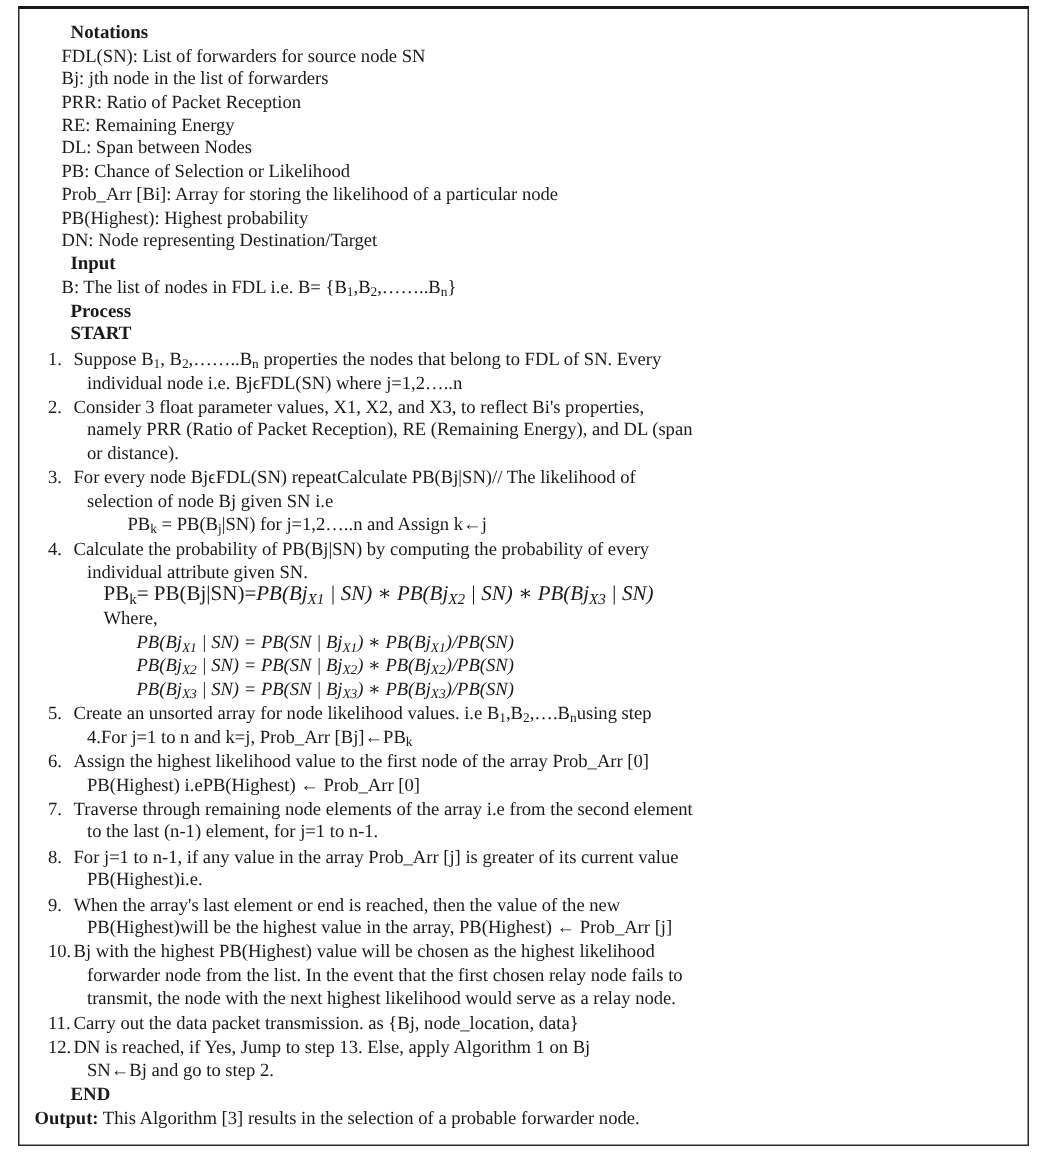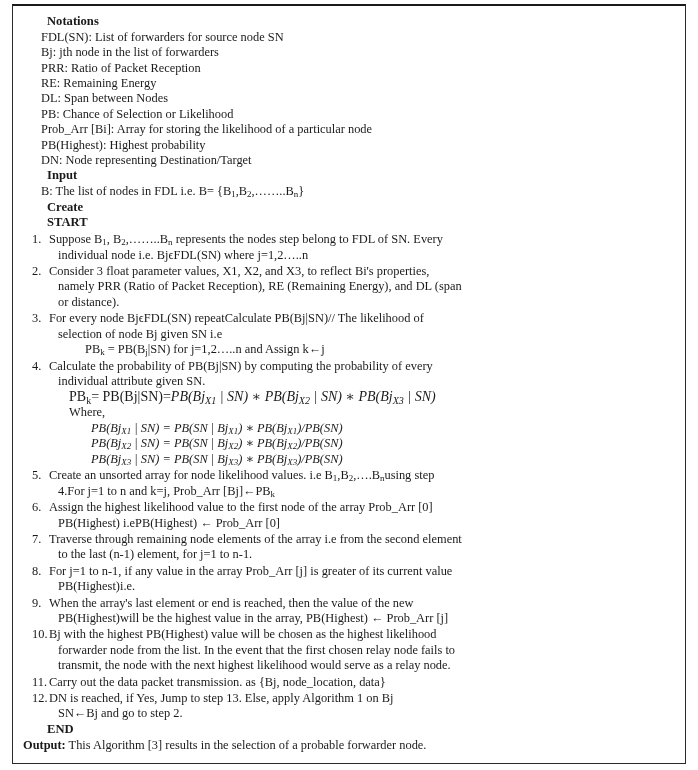--- a/index.html
+++ b/index.html
@@ -118,26 +118,26 @@
     <div class="ln notation-item">RE: Remaining Energy</div>
     <div class="ln notation-item">DL: Span between Nodes</div>
     <div class="ln notation-item">PB: Chance of Selection or Likelihood</div>
     <div class="ln notation-item">Prob_Arr [Bi]: Array for storing the likelihood of a particular node</div>
     <div class="ln notation-item">PB(Highest): Highest probability</div>
     <div class="ln notation-item">DN: Node representing Destination/Target</div>
 
     <div class="hdr">Input</div>
     <div class="ln input-line"><span>B: The list of nodes in FDL i.e. B= {B</span><sub>1</sub><span>,B</span><sub>2</sub><span>,……..B</span><sub>n</sub><span>}</span></div>
 
-    <div class="hdr">Create</div>
+    <div class="hdr">Process</div>
     <div class="hdr">START</div>
 
     <div class="step">
       <div class="step-num">1.</div>
-      <div class="step-body"><span>Suppose B</span><sub>1</sub><span>, B</span><sub>2</sub><span>,……..B</span><sub>n</sub><span> represents the nodes step belong to FDL of SN. Every</span><span class="cont">individual node i.e. BjϵFDL(SN) where j=1,2…..n</span></div>
+      <div class="step-body"><span>Suppose B</span><sub>1</sub><span>, B</span><sub>2</sub><span>,……..B</span><sub>n</sub><span> properties the nodes that belong to FDL of SN. Every</span><span class="cont">individual node i.e. BjϵFDL(SN) where j=1,2…..n</span></div>
     </div>
 
     <div class="step">
       <div class="step-num">2.</div>
       <div class="step-body"><span>Consider 3 float parameter values, X1, X2, and X3, to reflect Bi's properties,</span><span class="cont">namely PRR (Ratio of Packet Reception), RE (Remaining Energy), and DL (span</span><span class="cont">or distance).</span></div>
     </div>
 
     <div class="step">
       <div class="step-num">3.</div>
       <div class="step-body"><span>For every node BjϵFDL(SN) repeatCalculate PB(Bj|SN)// The likelihood of</span><span class="cont">selection of node Bj given SN i.e</span><span class="eqline"><span>PB</span><sub>k</sub><span> = PB(B</span><sub>j</sub><span>|SN) for j=1,2…..n and Assign k←j</span></span></div>

